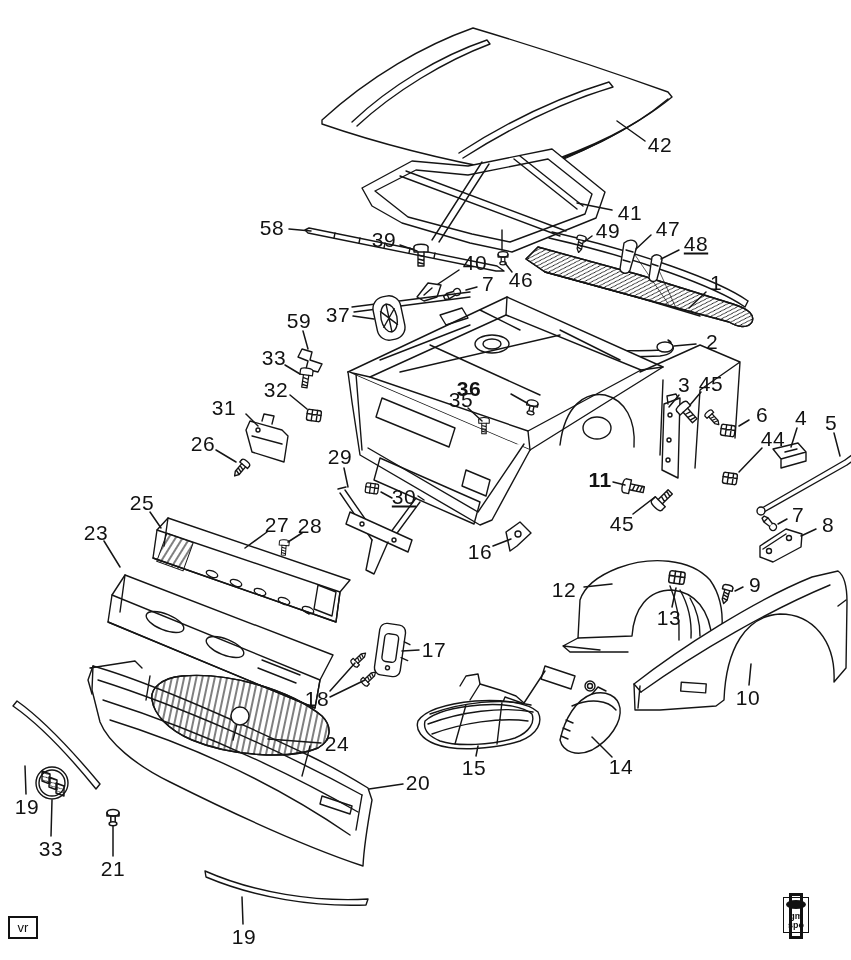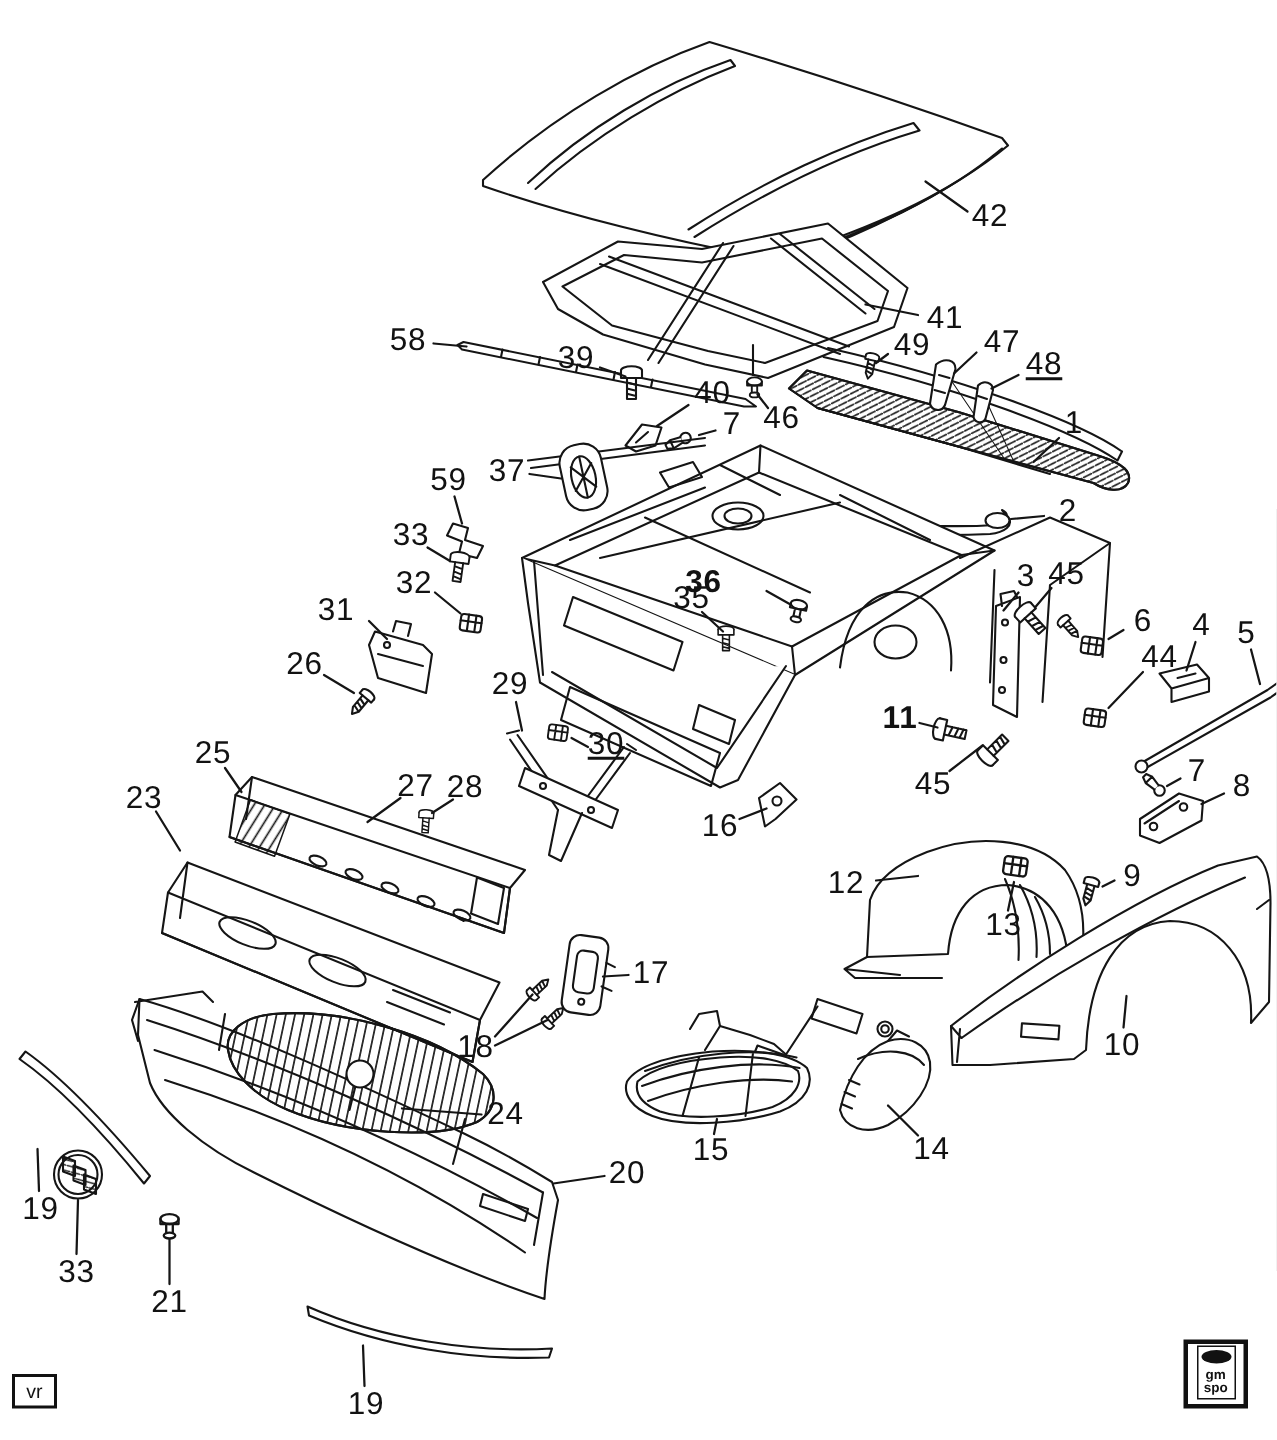--- a/index.html
+++ b/index.html
@@ -5,21 +5,21 @@
   html,body{margin:0;padding:0;background:#e8e8e8;}
   .page{position:relative;width:851px;height:960px;background:#ffffff;overflow:hidden;
         font-family:"Liberation Sans", sans-serif;color:#121212;}
   .doc-id{position:absolute;top:13px;right:11px;font-size:19px;letter-spacing:.5px;
           font-weight:500;white-space:pre;}
   svg{position:absolute;left:0;top:0;}
   .callout{position:absolute;transform:translate(-50%,-50%);font-size:21px;font-weight:500;
            letter-spacing:.5px;line-height:1;white-space:nowrap;}
   .vr-box{position:absolute;left:8px;top:916px;width:26px;height:19px;border:2px solid #111;
           display:flex;align-items:center;justify-content:center;font-size:13px;}
-  .spo-box{position:absolute;left:789px;top:893px;width:43px;height:46px;border:3px solid #111;
+  .spo-box{position:absolute;left:789px;top:893px;width:14px;height:46px;border:3px solid #111;
            background:#fff;display:flex;flex-direction:column;align-items:center;box-sizing:border-box;}
   .spo-inner{width:26px;height:36px;border:1px solid #111;margin-top:1px;display:flex;
              flex-direction:column;align-items:center;box-sizing:border-box;}
   .spo-ellipse{width:20px;height:9px;background:#111;border-radius:50%;margin-top:2px;}
   .spo-text{font-size:9px;font-weight:bold;line-height:9px;text-align:center;margin-top:3px;}
 </style>
 </head>
 <body>
 
 <div class="page">

